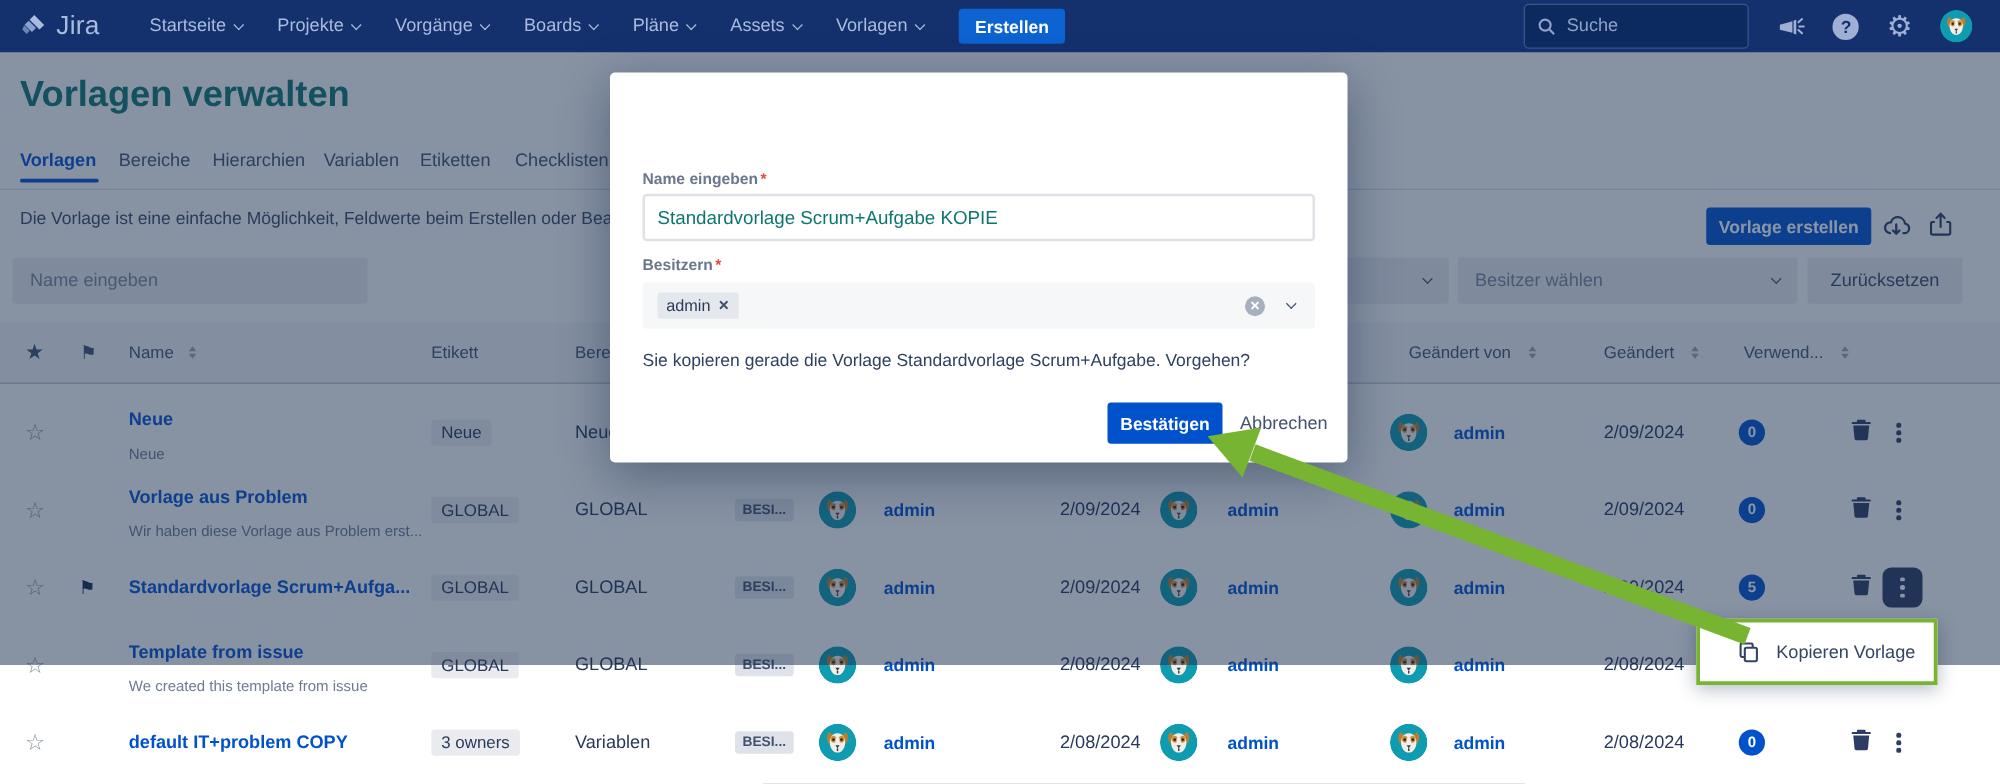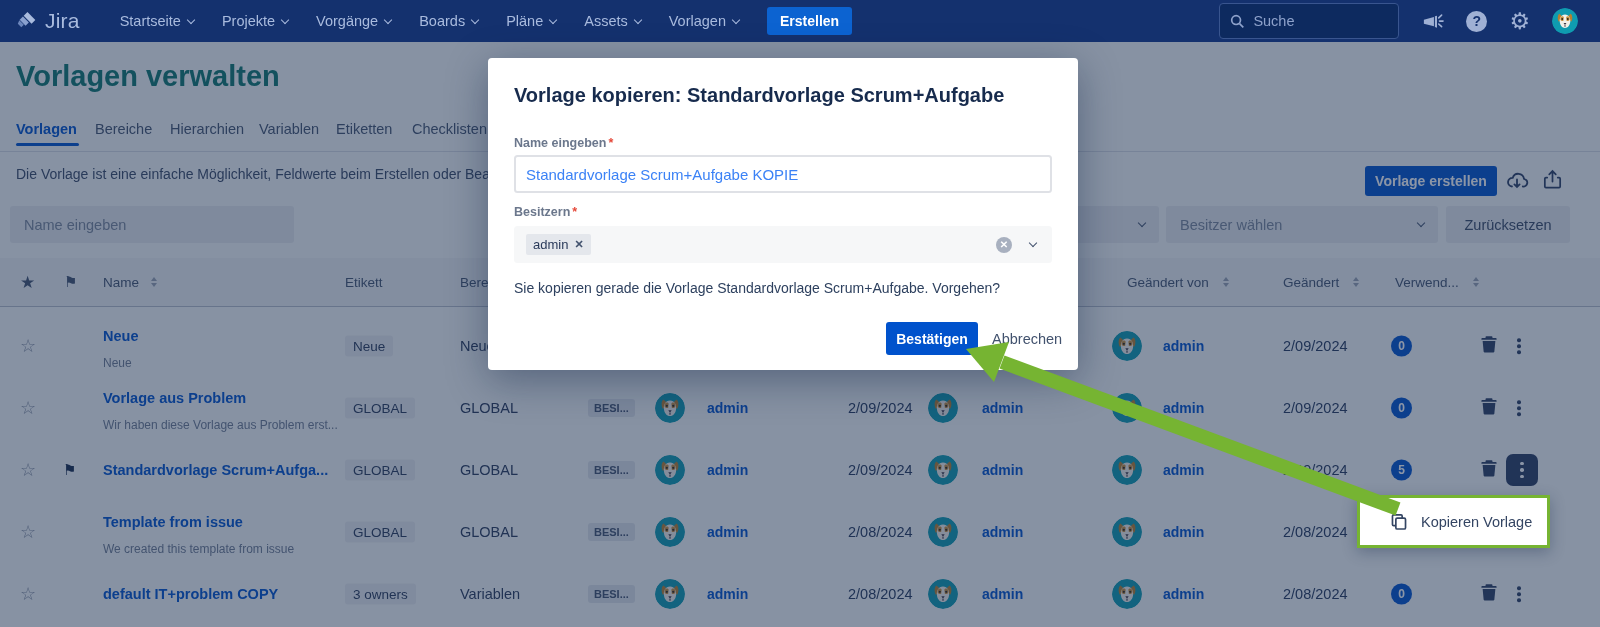--- a/index.html
+++ b/index.html
@@ -1,18 +1,18 @@
 <!DOCTYPE html>
 <html><head>
 <meta charset="utf-8">
 <style>
   * { box-sizing: border-box; margin: 0; padding: 0; }
   html,body { width:1600px; height:627px; overflow:hidden; }
   body { font-family:"Liberation Sans", sans-serif; }
-  #app { position:relative; width:1600px; height:627px; background:#f7f8f9; }
+  #app { position:relative; width:1600px; height:532px; background:#f7f8f9; }
 
   
   .nav { position:absolute; top:0; left:0; right:0; height:42px; background:#14316e;
          display:flex; align-items:center; z-index:60; color:#a9bbde; }
   .nav-logo { display:flex; align-items:center; gap:7px; margin-left:16px; }
   .nav-logo-text { font-size:21px; color:#a9bbde; letter-spacing:.2px; }
   .nav-menu { display:flex; align-items:center; margin-left:40px; gap:28px; }
   .nav-item { display:flex; align-items:center; font-size:14.5px; cursor:pointer; white-space:nowrap; }
   .chev { display:inline-block; width:6px; height:6px; border-right:1.8px solid currentColor;
           border-bottom:1.8px solid currentColor; transform:rotate(45deg); margin-left:7px; margin-top:-3px; }
@@ -86,21 +86,21 @@
              align-items:center; justify-content:center; gap:3px; }
   .c-kebab.active i { background:#fff; }
 
   
   .modal { position:absolute; left:488px; top:58px; width:590px; height:312px; background:#fff;
            border-radius:4px; box-shadow:0 10px 40px rgba(9,30,66,.4); z-index:100; }
   .m-title { position:absolute; left:26px; top:26px; font-size:20px; font-weight:600; color:#172b4d; }
   .m-label { position:absolute; font-size:12.5px; font-weight:600; color:#6b778c; }
   .m-req { color:#e5493a; margin-left:2px; }
   .m-input { position:absolute; left:26px; top:97px; width:538px; height:38px; border:2px solid #dfe1e6;
-           border-radius:3.5px; font-size:15px; color:#3b82f6; padding:0 10px; outline:none; background:#fff; font-family:inherit;}
+           border-radius:3.5px; font-size:15px; color:#0f766e; padding:0 10px; outline:none; background:#fff; font-family:inherit;}
   .m-select { position:absolute; left:26px; top:168px; width:538px; height:37px; background:#f6f7f8;
            border-radius:3.5px; display:flex; align-items:center; padding:0 12px; }
   .m-chip { background:#e4e7ec; border-radius:2px; font-size:13px; color:#2a3a5a; padding:3px 7px;
            display:flex; align-items:center; gap:6px; }
   .m-chip b { font-weight:700; font-size:11px; cursor:pointer; color:#42526e; }
   .m-clear { margin-left:auto; width:16px; height:16px; border-radius:50%; background:#a8b0bf; color:#fff;
            font-size:10px; font-weight:700; display:flex; align-items:center; justify-content:center; cursor:pointer;}
   .m-select .chev { color:#42526e; margin-left:18px; margin-right:4px; }
   .m-question { position:absolute; left:26px; top:222px; font-size:14px; color:#2e415f; }
   .m-confirm { position:absolute; left:398px; top:264px; width:92px; height:33px; background:#0052cc; color:#fff;
@@ -445,21 +445,20 @@
     <span class="cell c-kebab">
         <i></i>
         <i></i>
         <i></i>
       </span>
   </div>
 
   <div class="blanket"></div>
 
   <div class="modal">
-    <div class="m-title">Vorlage kopieren: Standardvorlage Scrum+Aufgabe</div>
     <div class="m-label" style="left:26px; top:78px;">
       <span>Name eingeben</span><span class="m-req">*</span>
     </div>
     <input class="m-input" value="Standardvorlage Scrum+Aufgabe KOPIE" style="">
     <div class="m-label" style="left:26px; top:147px;">
       <span>Besitzern</span><span class="m-req">*</span>
     </div>
     <div class="m-select">
       <span class="m-chip">
         <span>admin</span>

